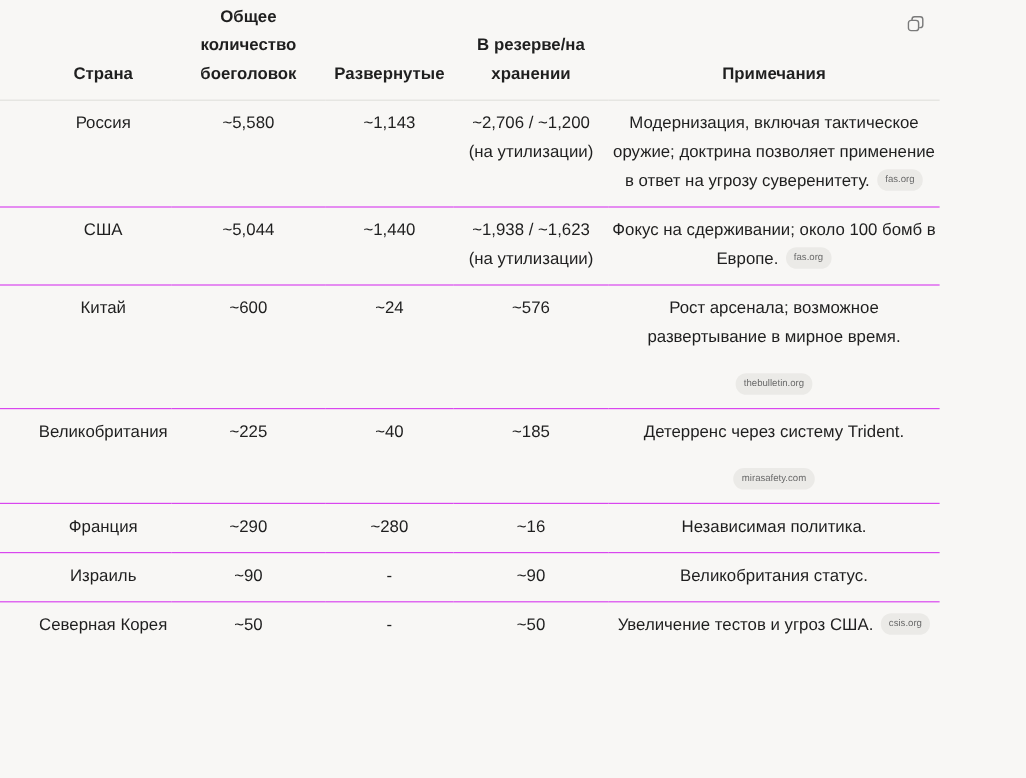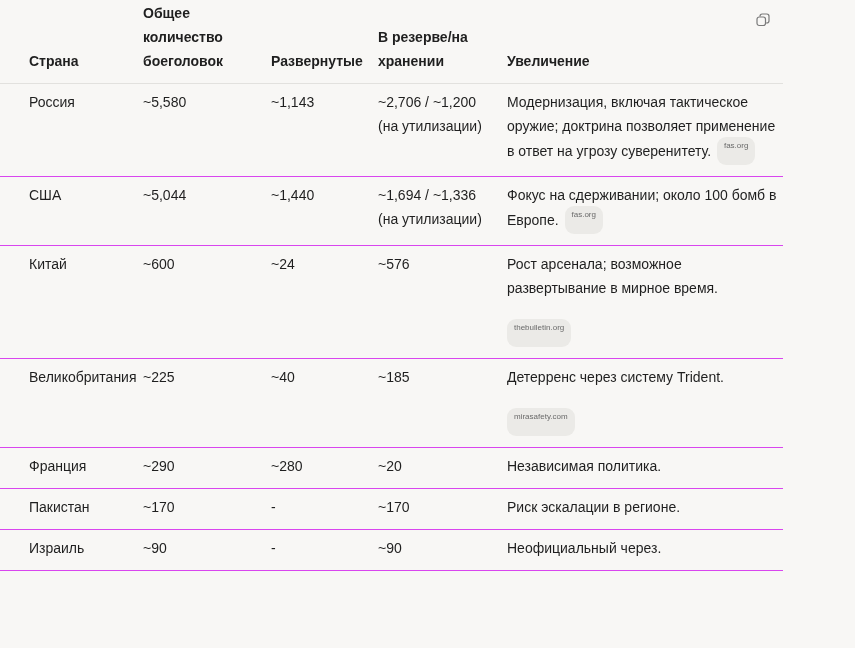--- a/index.html
+++ b/index.html
@@ -34,21 +34,21 @@
       border-collapse: collapse;
       table-layout: fixed;
       width: 783px;
     }
     col.c-country { width: 143px; }
     col.c-total { width: 128px; }
     col.c-deployed { width: 107px; }
     col.c-reserve { width: 129px; }
     col.c-notes { width: 276px; }
     th, td {
-      text-align: left;
+      text-align: center;
       vertical-align: top;
       line-height: 24px;
       font-size: 14px;
     }
     th {
       font-weight: bold;
       vertical-align: bottom;
       padding: 0 0 10px 0;
       height: 73px;
       border-bottom: 1px solid #e2e1de;
@@ -59,21 +59,21 @@
       border-bottom: 1px solid #d946ef;
     }
     td.notes, th.notes { padding-right: 0; }
     tr.last td { border-bottom: none; }
     .cite {
       display: inline-block;
       background: #ebeae7;
       color: #6a6a6a;
       font-size: 8px;
       line-height: 18px;
-      height: 28px;
+      height: 18px;
       padding: 0 7px;
       border-radius: 9px;
       vertical-align: middle;
       margin-left: 2px;
       position: relative;
       top: -1px;
       cursor: pointer;
     }
     .cite.block {
       margin-left: 0;
@@ -106,21 +106,21 @@
       <th>
         <div>Общее</div>
         <div>количество</div>
         <div>боеголовок</div>
       </th>
       <th><span>Развернутые</span></th>
       <th>
         <div>В резерве/на</div>
         <div>хранении</div>
       </th>
-      <th class="notes"><span>Увеличение</span></th>
+      <th class="notes"><span>Примечания</span></th>
     </tr>
   </thead>
   <tbody>
 
     <tr>
       <td>Россия</td>
       <td>~5,580</td>
       <td>~1,143</td>
       <td>
         <div>~2,706 / ~1,200</div>
@@ -130,21 +130,21 @@
         <span>Модернизация, включая тактическое оружие; доктрина позволяет применение в ответ на угрозу суверенитету.</span>
         <span class="cite">fas.org</span>
       </td>
     </tr>
 
     <tr>
       <td>США</td>
       <td>~5,044</td>
       <td>~1,440</td>
       <td>
-        <div>~1,694 / ~1,336</div>
+        <div>~1,938 / ~1,623</div>
         <div>(на утилизации)</div>
       </td>
       <td class="notes">
         <span>Фокус на сдерживании; около 100 бомб в Европе.</span>
         <span class="cite">fas.org</span>
       </td>
     </tr>
 
     <tr>
       <td>Китай</td>
@@ -165,41 +165,42 @@
       <td class="notes">
         <div>Детерренс через систему Trident.</div>
         <div class="cite-line"><span class="cite block">mirasafety.com</span></div>
       </td>
     </tr>
 
     <tr>
       <td>Франция</td>
       <td>~290</td>
       <td>~280</td>
-      <td>~20</td>
+      <td>~16</td>
       <td class="notes">
         <span>Независимая политика.</span>
       </td>
     </tr>
 
 
-    <tr>
-      <td>Пакистан</td>
-      <td>~170</td>
-      <td>-</td>
-      <td>~170</td>
-      <td class="notes">
-        <span>Риск эскалации в регионе.</span>
-      </td>
-    </tr>
 
     <tr>
       <td>Израиль</td>
       <td>~90</td>
       <td>-</td>
       <td>~90</td>
       <td class="notes">
-        <span>Неофициальный через.</span>
-      </td>
-    </tr>
-
+        <span>Великобритания статус.</span>
+      </td>
+    </tr>
+
+    <tr class="last">
+      <td>Северная Корея</td>
+      <td>~50</td>
+      <td>-</td>
+      <td>~50</td>
+      <td class="notes">
+        <span>Увеличение тестов и угроз США.</span>
+        <span class="cite">csis.org</span>
+      </td>
+    </tr>
   </tbody>
 </table>
 
 </body></html>

